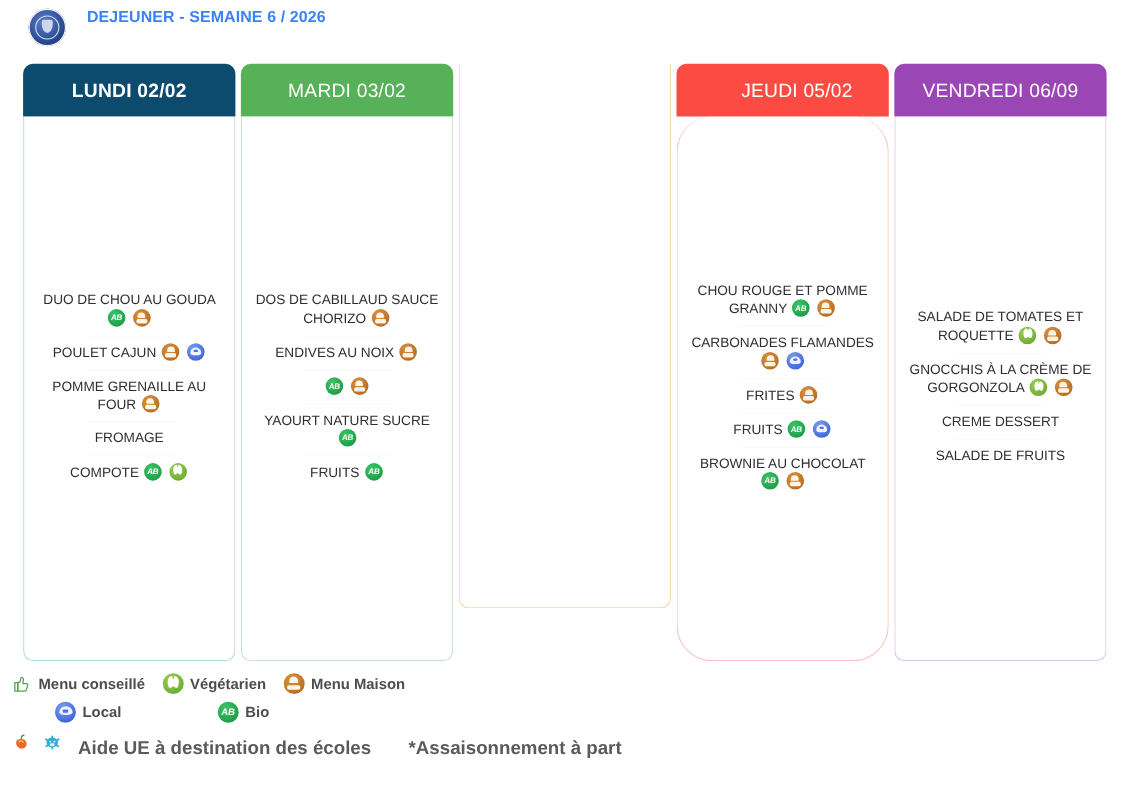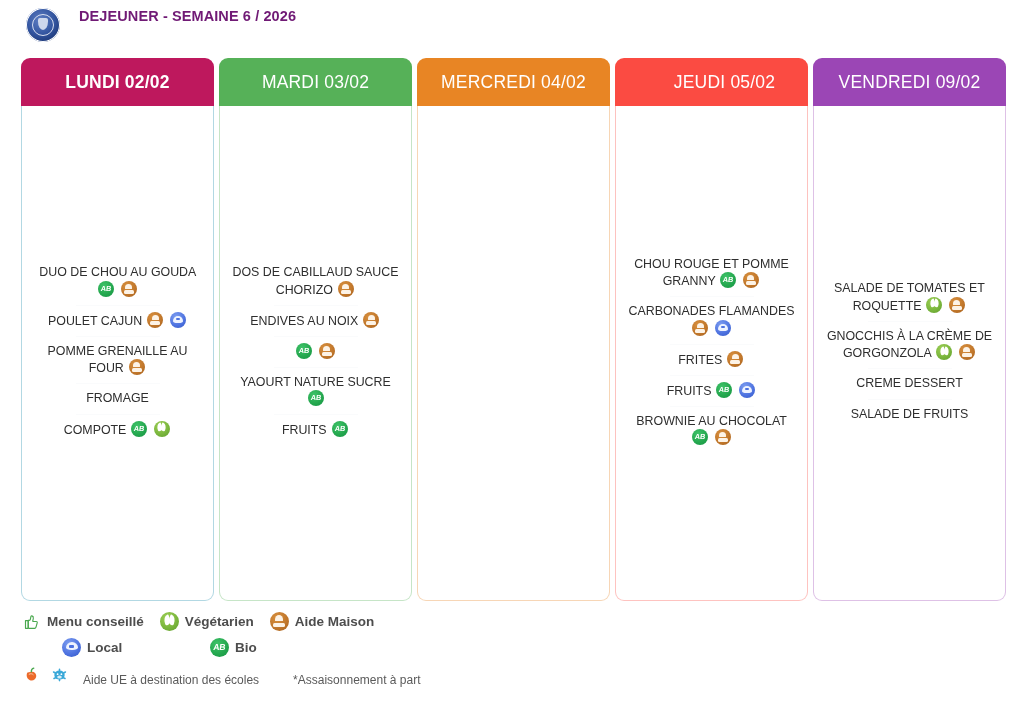--- a/index.html
+++ b/index.html
@@ -56,21 +56,21 @@
     margin: -6px 0 0 -5px;
     background: #cdd7ec;
     border-radius: 2px 2px 50% 50% / 2px 2px 70% 70%;
   }
   .title-text {
     margin-left: 19px;
     font-size: 14.5px;
     font-weight: bold;
     line-height: 18px;
     letter-spacing: 0.1px;
-    color: #701a75;
+    color: #3b82f6;
     max-width: 220px;
   }
 
   
   .week {
     position: absolute;
     left: 21px;
     top: 58px;
     width: 982px;
     display: flex;
@@ -226,21 +226,21 @@
     width: 4px;
     height: 2px;
     margin-left: -2px;
     background: #4d72e0;
     border-radius: 1px;
   }
 
   
   .legend {
     position: absolute;
-    left: 22px;
+    left: 10px;
     top: 608px;
     width: 1000px;
     font-size: 13.5px;
     color: #4a4a4a;
   }
   .legend-row {
     display: flex;
     align-items: center;
     height: 26px;
   }
@@ -308,72 +308,71 @@
   .legend-row3 {
     display: flex;
     align-items: center;
     height: 24px;
     margin-top: 2px;
   }
   .ico-fruit, .ico-cow {
     width: 19px; height: 19px; flex:0 0 19px; position: relative;
   }
   .note {
-    font-size: 12px;
+    font-size: 17px;
     color: #5a5a5a;
-    font-weight: normal;
+    font-weight: bold;
     white-space: nowrap;
     margin-top: 12px;
   }
 </style>
 </head>
 <body>
 
 <div class="titlebar">
   <div class="logo"></div>
   <div class="title-text">DEJEUNER - SEMAINE 6 / 2026</div>
 </div>
 
 <div class="week" id="week">
     <div class="day">
-      <div class="day-header bold" style="background: #be185d;">LUNDI 02/02</div>
+      <div class="day-header bold" style="background: #0c4a6e;">LUNDI 02/02</div>
       <div class="day-body" style="border-color: rgba(26, 139, 171, 0.333);">
         <div class="dish"><span class="txt">DUO DE CHOU AU GOUDA</span> <span class="badge bio"></span> <span class="badge maison"></span></div>
         <div class="dish"><span class="txt">POULET CAJUN</span> <span class="badge maison"></span> <span class="badge local"></span></div>
         <div class="dish"><span class="txt">POMME GRENAILLE AU FOUR</span> <span class="badge maison"></span></div>
         <div class="dish"><span class="txt">FROMAGE</span></div>
         <div class="dish"><span class="txt">COMPOTE</span> <span class="badge bio"></span> <span class="badge vege"></span></div>
       </div>
     </div>
     <div class="day">
       <div class="day-header" style="background: rgb(86, 177, 88);">MARDI 03/02</div>
       <div class="day-body" style="border-color: rgba(86, 177, 88, 0.333);">
         <div class="dish"><span class="txt">DOS DE CABILLAUD SAUCE CHORIZO</span> <span class="badge maison"></span></div>
         <div class="dish"><span class="txt">ENDIVES AU NOIX</span> <span class="badge maison"></span></div>
         <div class="dish"> <span class="badge bio"></span> <span class="badge maison"></span></div>
         <div class="dish"><span class="txt">YAOURT NATURE SUCRE</span> <span class="badge bio"></span></div>
         <div class="dish"><span class="txt">FRUITS</span> <span class="badge bio"></span></div>
       </div>
     </div>
     <div class="day">
-      <div class="day-header" style="background: rgb(232, 133, 36);">MERCREDI 04/02</div>
       <div class="day-body" style="border-color: rgba(232, 133, 36, 0.333);"></div>
     </div>
     <div class="day">
       <div class="day-header" style="background: rgb(251, 75, 66); padding-left: 26px;">JEUDI 05/02</div>
-      <div class="day-body" style="border-color: rgba(251, 75, 66, 0.333);">
+      <div class="day-body" style="border-color: rgba(251, 75, 66, 0.333); border-radius: 32px;">
         <div class="dish"><span class="txt">CHOU ROUGE ET POMME GRANNY</span> <span class="badge bio"></span> <span class="badge maison"></span></div>
         <div class="dish"><span class="txt">CARBONADES FLAMANDES</span> <span class="badge maison"></span> <span class="badge local"></span></div>
         <div class="dish"><span class="txt">FRITES</span> <span class="badge maison"></span></div>
         <div class="dish"><span class="txt">FRUITS</span> <span class="badge bio"></span> <span class="badge local"></span></div>
         <div class="dish"><span class="txt">BROWNIE AU CHOCOLAT</span> <span class="badge bio"></span> <span class="badge maison"></span></div>
       </div>
     </div>
     <div class="day">
-      <div class="day-header" style="background: rgb(155, 70, 181);">VENDREDI 09/02</div>
+      <div class="day-header" style="background: rgb(155, 70, 181);">VENDREDI 06/09</div>
       <div class="day-body" style="border-color: rgba(155, 70, 181, 0.333);">
         <div class="dish"><span class="txt">SALADE DE TOMATES ET ROQUETTE</span> <span class="badge vege"></span> <span class="badge maison"></span></div>
         <div class="dish"><span class="txt">GNOCCHIS À LA CRÈME DE GORGONZOLA</span> <span class="badge vege"></span> <span class="badge maison"></span></div>
         <div class="dish"><span class="txt">CREME DESSERT</span></div>
         <div class="dish"><span class="txt">SALADE DE FRUITS</span></div>
       </div>
     </div>
   </div>
 
 <div class="legend">
@@ -387,21 +386,21 @@
         </svg>
       </span>
       <span class="lbl">Menu conseillé</span>
     </div>
     <div class="legend-item" style="margin-right:16px;align-items:center;">
       <span class="lg-ico vege"></span>
       <span class="lbl">Végétarien</span>
     </div>
     <div class="legend-item">
       <span class="lg-ico maison"></span>
-      <span class="lbl">Aide Maison</span>
+      <span class="lbl">Menu Maison</span>
     </div>
   </div>
 
   <div class="legend-row">
     <div class="legend-item" style="width:148px;padding-left:40px;">
       <span class="lg-ico local"></span>
       <span class="lbl">Local</span>
     </div>
     <div class="legend-item">
       <span class="lg-ico bio"></span>

